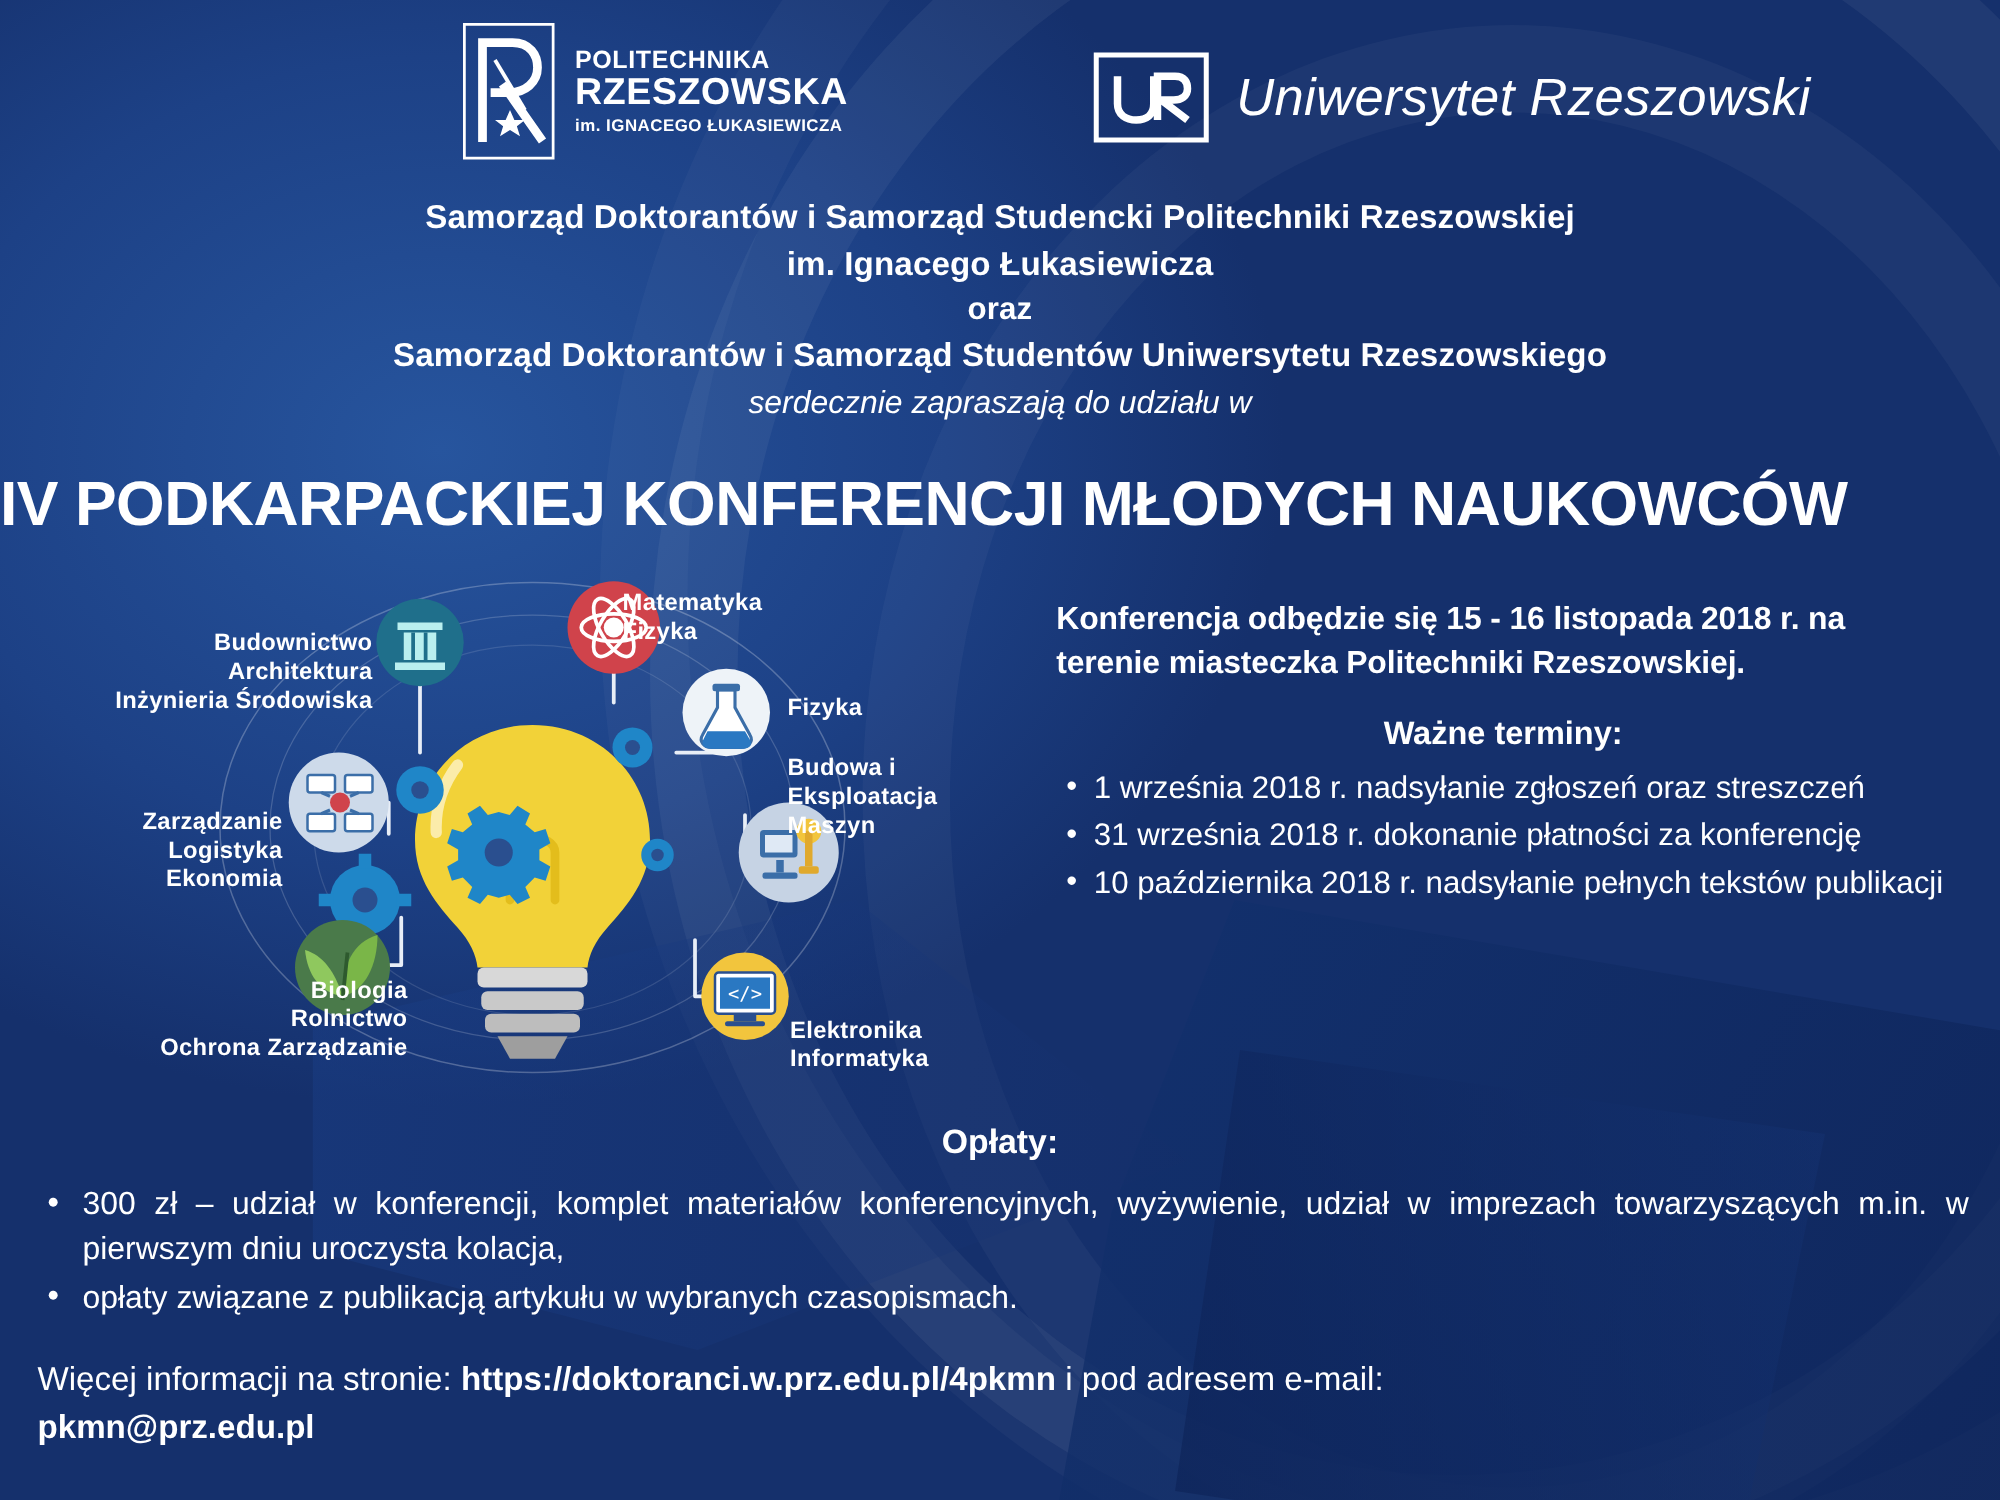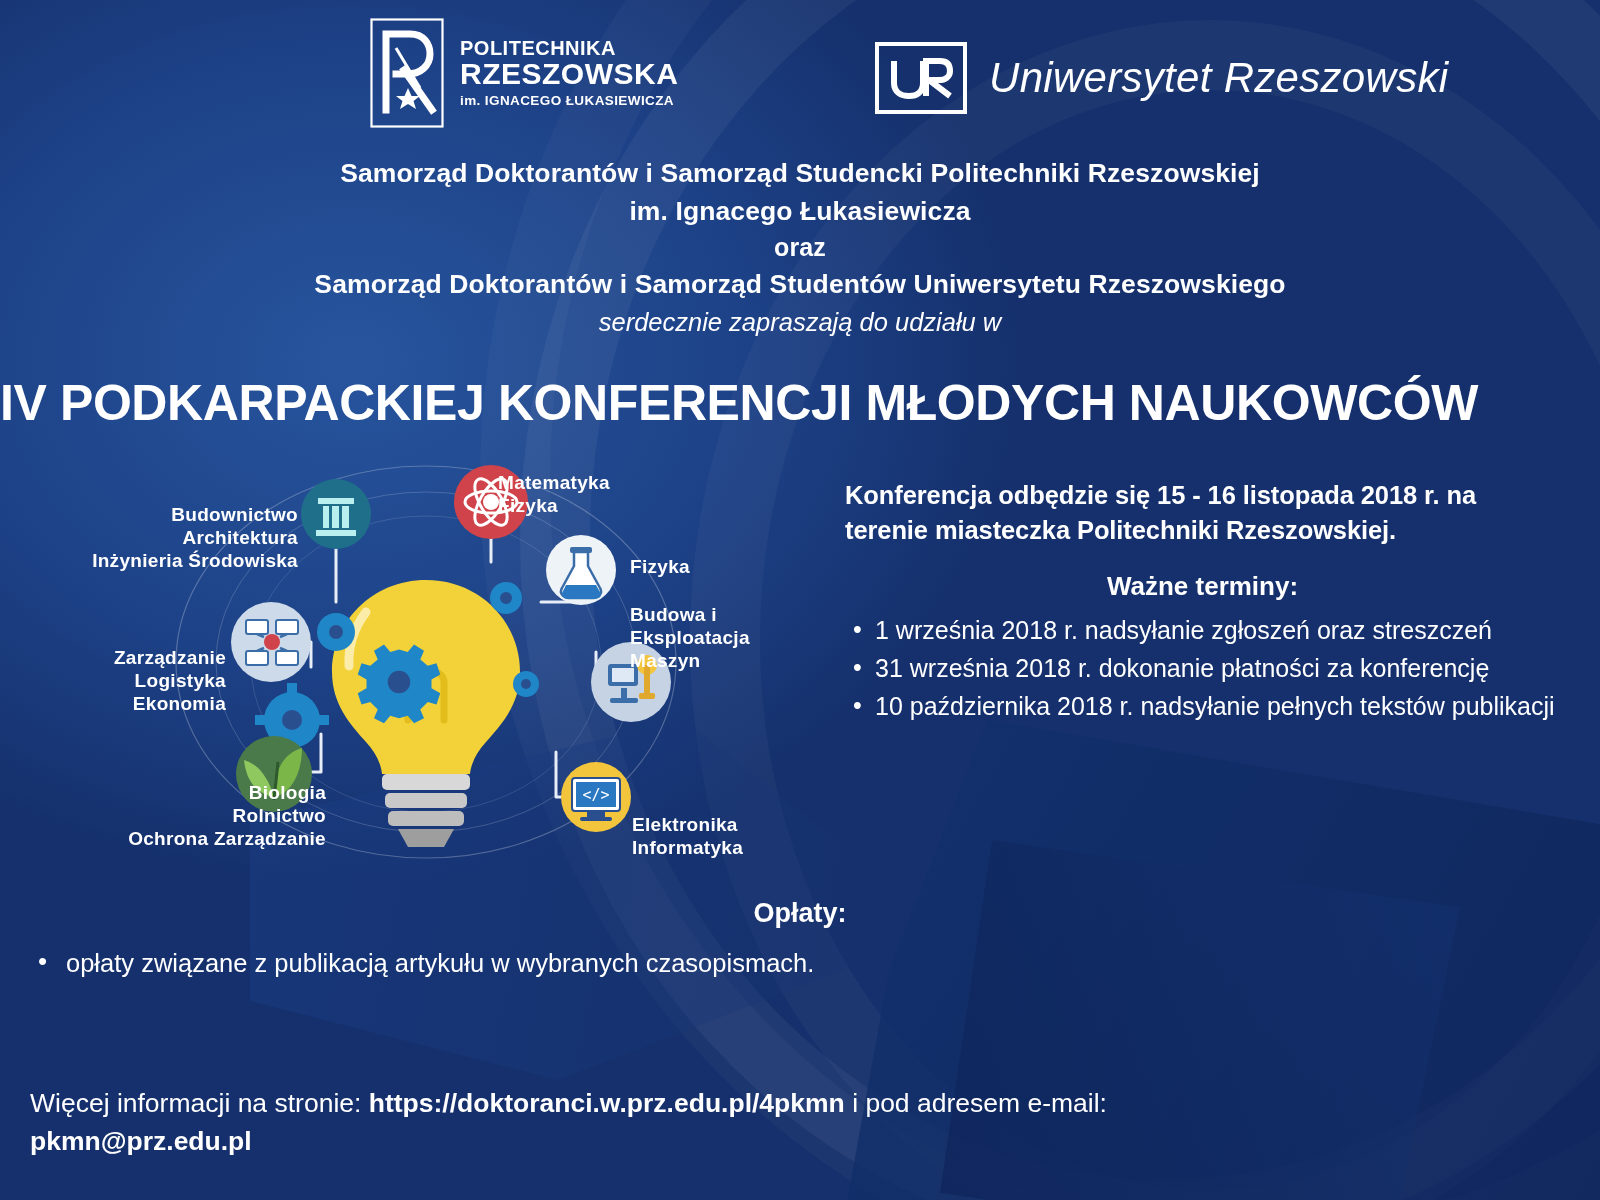--- a/index.html
+++ b/index.html
@@ -476,20 +476,21 @@
     <div class="terms-head">Ważne terminy:</div>
     <ul class="deadlines">
       <li>1 września 2018 r. nadsyłanie zgłoszeń oraz streszczeń</li>
       <li>31 września 2018 r. dokonanie płatności za konferencję</li>
       <li>10 października 2018 r. nadsyłanie pełnych tekstów publikacji</li>
     </ul>
   </div>
 
   <div class="fees-head">Opłaty:</div>
   <ul class="fees">
+    <li>300 zł – udział w konferencji, komplet materiałów konferencyjnych, wyżywienie, udział w imprezach towarzyszących m.in. w pierwszym dniu uroczysta kolacja,</li>
     <li>opłaty związane z publikacją artykułu w wybranych czasopismach.</li>
   </ul>
 
   <div class="contact">
     <span>Więcej informacji na stronie: </span><b>https://doktoranci.w.prz.edu.pl/4pkmn</b><span> i pod adresem e-mail:</span>
     <div><b>pkmn@prz.edu.pl</b></div>
   </div>
 
 </div>
 

